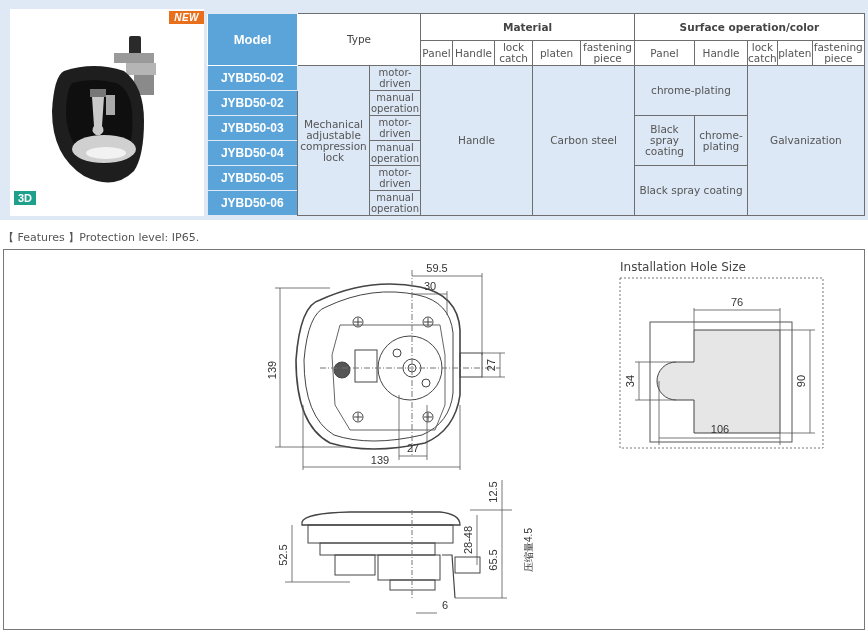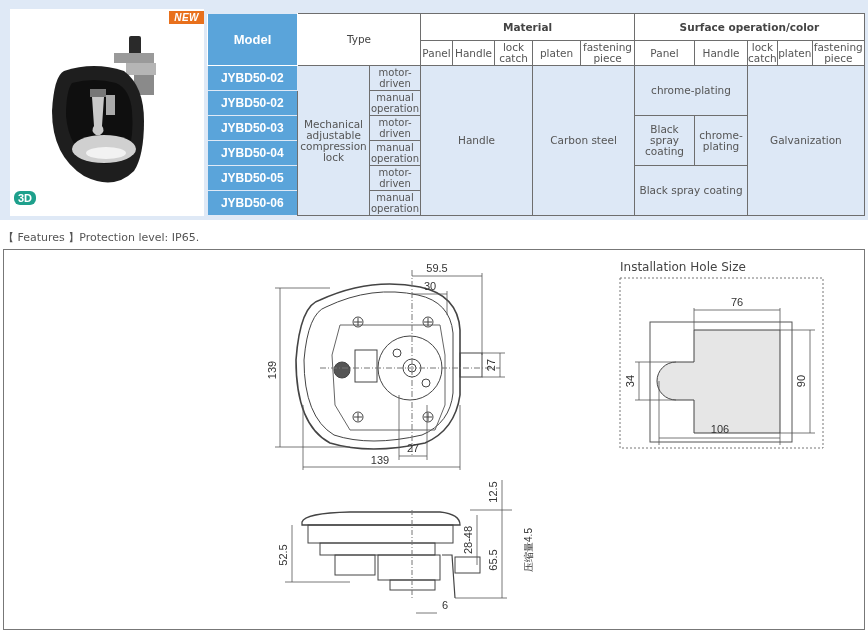--- a/index.html
+++ b/index.html
@@ -3,21 +3,21 @@
 <meta charset="utf-8">
 <style>
   * { box-sizing: border-box; margin: 0; padding: 0; }
   html, body { width: 868px; height: 634px; background: #ffffff; overflow: hidden; }
   body { position: relative; font-family: "Liberation Sans", sans-serif; color: #444; }
 
   .top-band { position: absolute; left: 0; top: 0; width: 868px; height: 220px; background: #dfe9f6; }
 
   .photo-box { position: absolute; left: 10px; top: 9px; width: 194px; height: 207px; background: #ffffff; }
   .badge-new { position: absolute; right: 0; top: 2px; background: #e8701c; color: #fff; font-weight: bold; font-style: italic; font-size: 10px; padding: 1px 5px; letter-spacing: 0.5px; }
-  .badge-3d { position: absolute; left: 4px; bottom: 11px; background: #1ea08c; color: #fff; font-weight: bold; font-size: 11px; padding: 1px 4px; border-radius: 6px; }
+  .badge-3d { position: absolute; left: 4px; bottom: 11px; background: #1ea08c; color: #fff; font-weight: bold; font-size: 11px; padding: 1px 4px; border-radius: 0; }
   .photo-svg { position: absolute; left: 34px; top: 22px; }
 
   table.spec { position: absolute; left: 207px; top: 13px; border-collapse: collapse; font-size: 10.5px; font-family: "DejaVu Sans", sans-serif; color: #555; }
   table.spec td, table.spec th { border: 1px solid #6e6e6e; text-align: center; vertical-align: middle; line-height: 11px; font-weight: normal; }
   table.spec th { background: #ffffff; }
   table.spec th.grp { font-weight: bold; color: #444; height: 27px; margin-top: 20px; }
   table.spec th.sub { height: 25px; font-size: 10.5px; }
   table.spec .model-h { background: #5aa4da; color: #fff; font-weight: bold; font-size: 13px; font-family: "Liberation Sans", sans-serif; width: 90px; border-color: #fff; border-top: none; }
   table.spec .model { background: #5aa4da; color: #fff; font-weight: bold; font-size: 12px; font-family: "Liberation Sans", sans-serif; height: 25px; border-color: #dfe9f6; border-left: none; }
   table.spec td.body { background: #dde8f6; }

